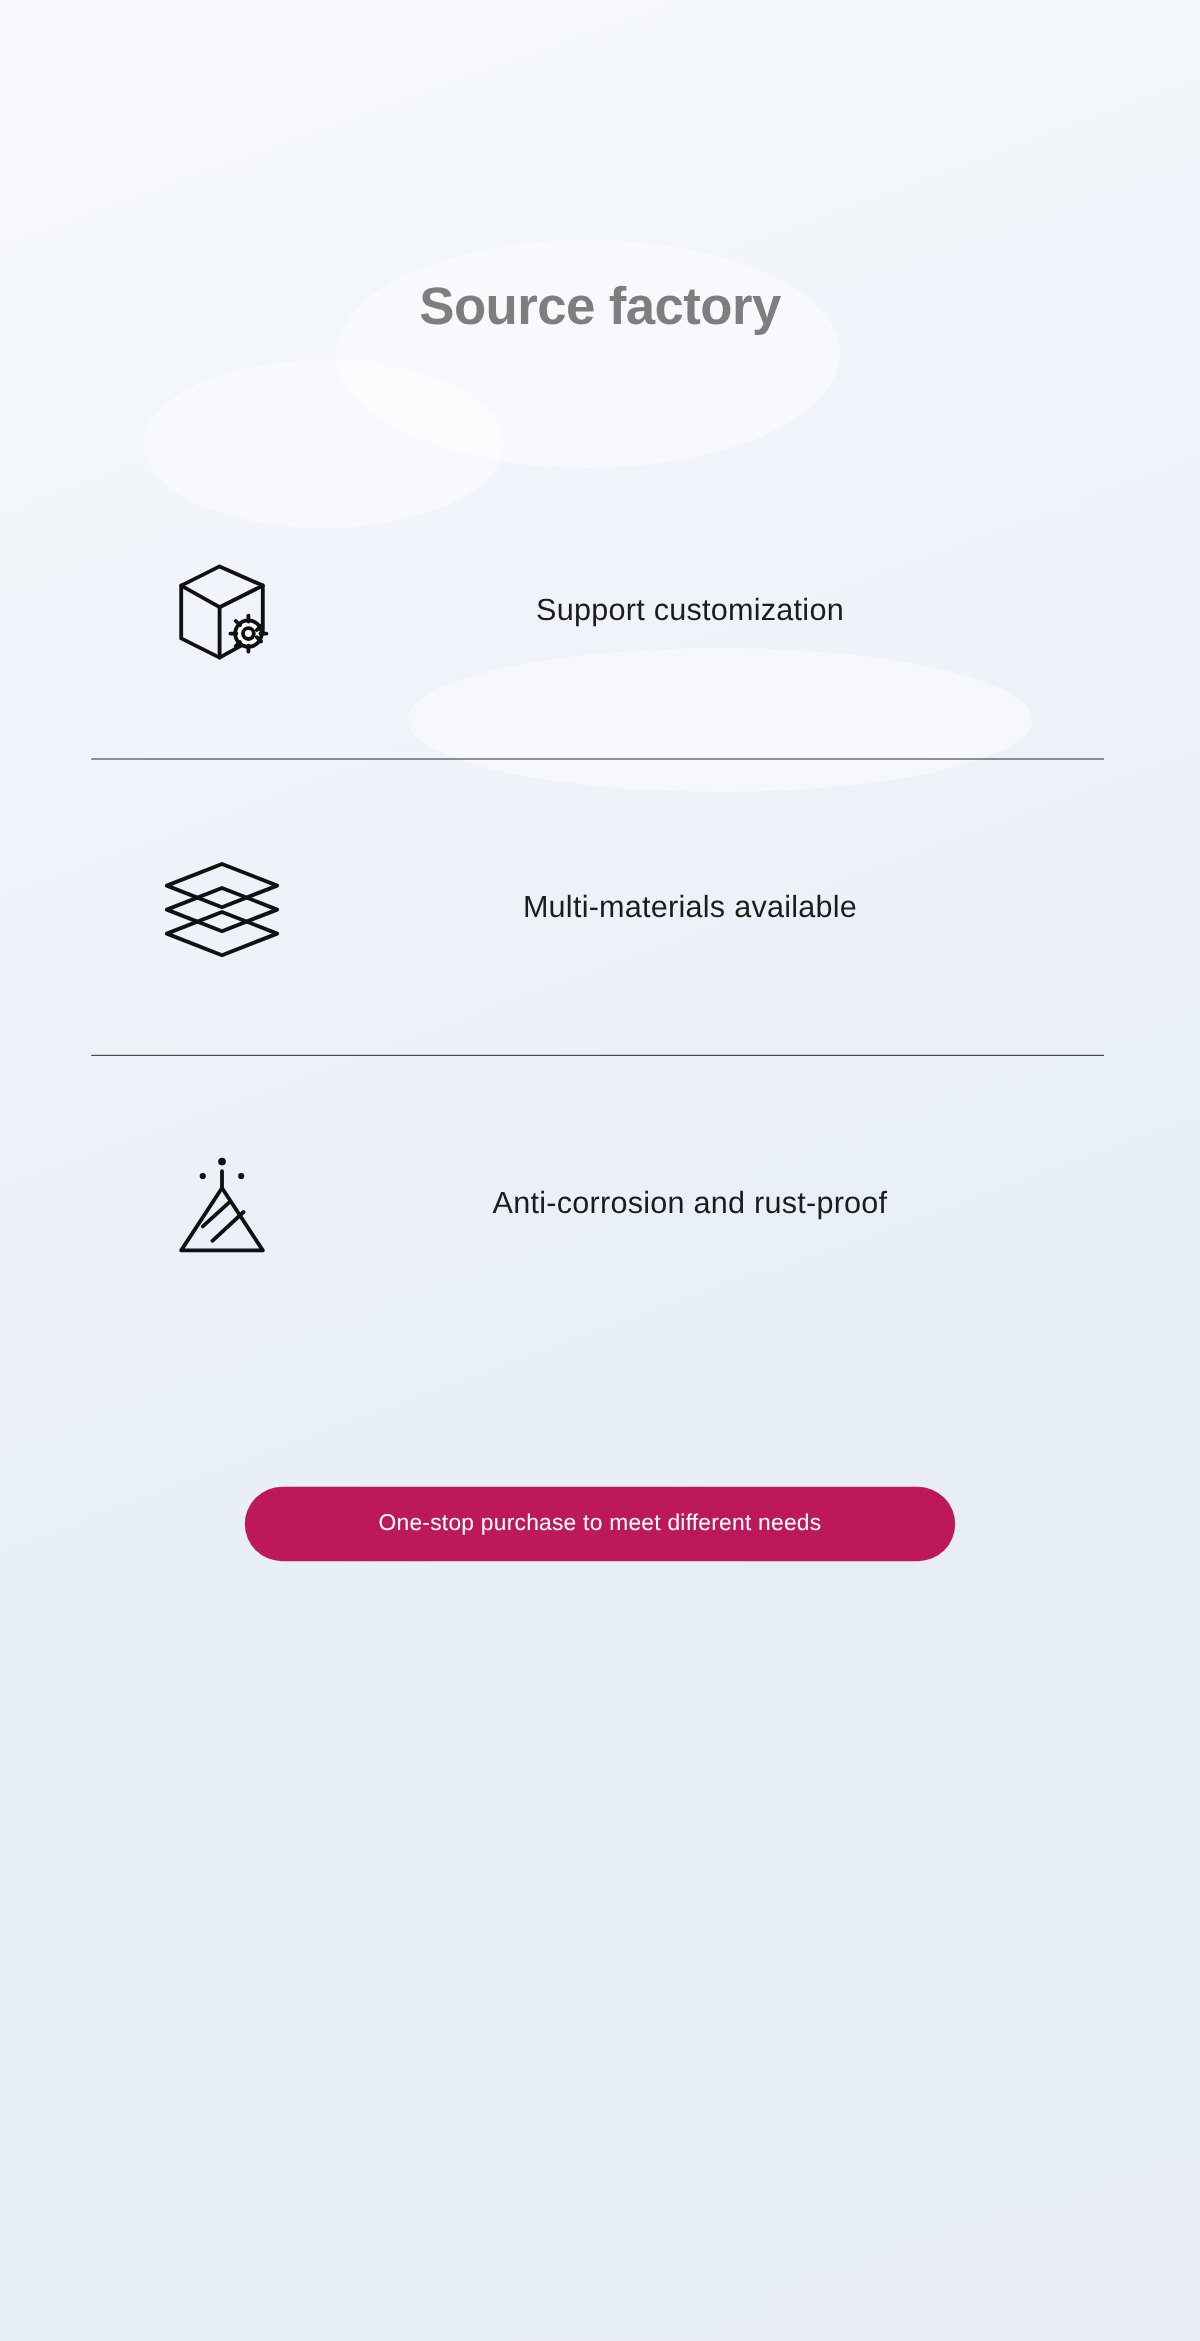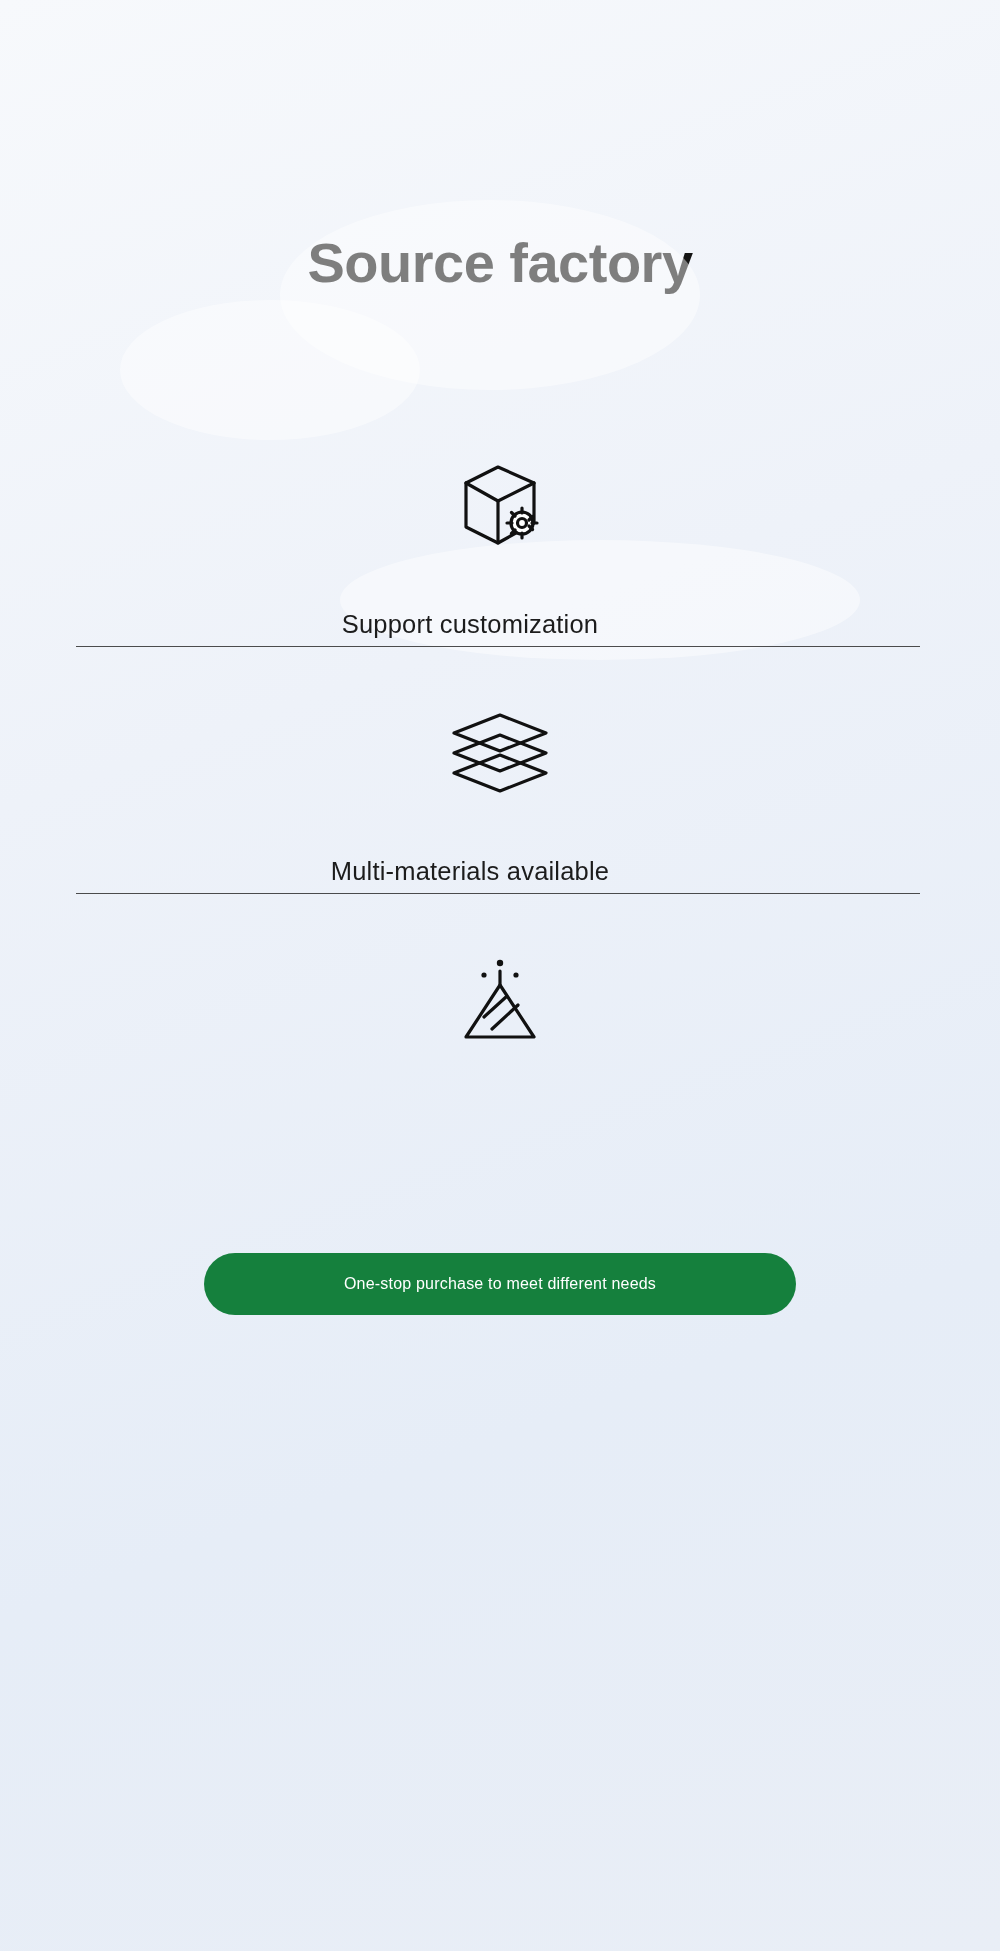--- a/index.html
+++ b/index.html
@@ -34,21 +34,21 @@
     height: 1951px;
     box-sizing: border-box;
     padding: 0 80px;
   }
 
   .header {
     text-align: center;
     padding-top: 232px;
   }
   .title {
-    font-size: 56px;
+    font-size: 44px;
     font-weight: 700;
     letter-spacing: -0.5px;
     color: #141414;
     margin: 0;
     line-height: 1.1;
   }
   .subtitle {
     margin: 48px 0 0 0;
     font-size: 19.5px;
     color: #2b2b2b;
@@ -59,21 +59,20 @@
   .features {
     margin-top: 106px;
     position: relative;
   }
   .feature-row {
     position: relative;
     height: 247px;
     display: flex;
     align-items: center;
     box-sizing: border-box;
-    flex-direction: column;
   }
   .feature-row .divider {
     position: absolute;
     left: -4px;
     right: 0;
     bottom: 0;
     height: 1px;
     background: #2e2e2e;
     opacity: 0.85;
   }
@@ -98,23 +97,23 @@
 
   .cta-wrap {
     margin-top: 112px;
     display: flex;
     justify-content: center;
   }
   .cta-button {
     width: 592px;
     height: 62px;
     border-radius: 31px;
-    background: #15803d;
+    background: #be185d;
     color: #ffffff;
-    font-size: 16px;
+    font-size: 19px;
     border: none;
     display: flex;
     align-items: center;
     justify-content: center;
     letter-spacing: 0.2px;
     cursor: pointer;
     font-family: "Liberation Sans", sans-serif;
   }
 </style>
 </head>
@@ -166,20 +165,21 @@
         <svg width="92" height="96" viewBox="0 0 92 96" fill="none" stroke="#111111" stroke-width="3.2" stroke-linejoin="round" stroke-linecap="round">
           <path d="M46 34 L80 86 L12 86 Z"></path>
           <path d="M46 34 L46 20"></path>
           <circle cx="46" cy="12" r="3.2" fill="#111111" stroke="none"></circle>
           <circle cx="30" cy="24" r="2.6" fill="#111111" stroke="none"></circle>
           <circle cx="62" cy="24" r="2.6" fill="#111111" stroke="none"></circle>
           <path d="M30 66 L52 46"></path>
           <path d="M38 78 L64 54"></path>
         </svg>
       </div>
+      <div class="feature-label">Anti-corrosion and rust-proof</div>
     </div>
 
   </div>
 
   <div class="cta-wrap">
     <button class="cta-button">One-stop purchase to meet different needs</button>
   </div>
 
 </div>
 

